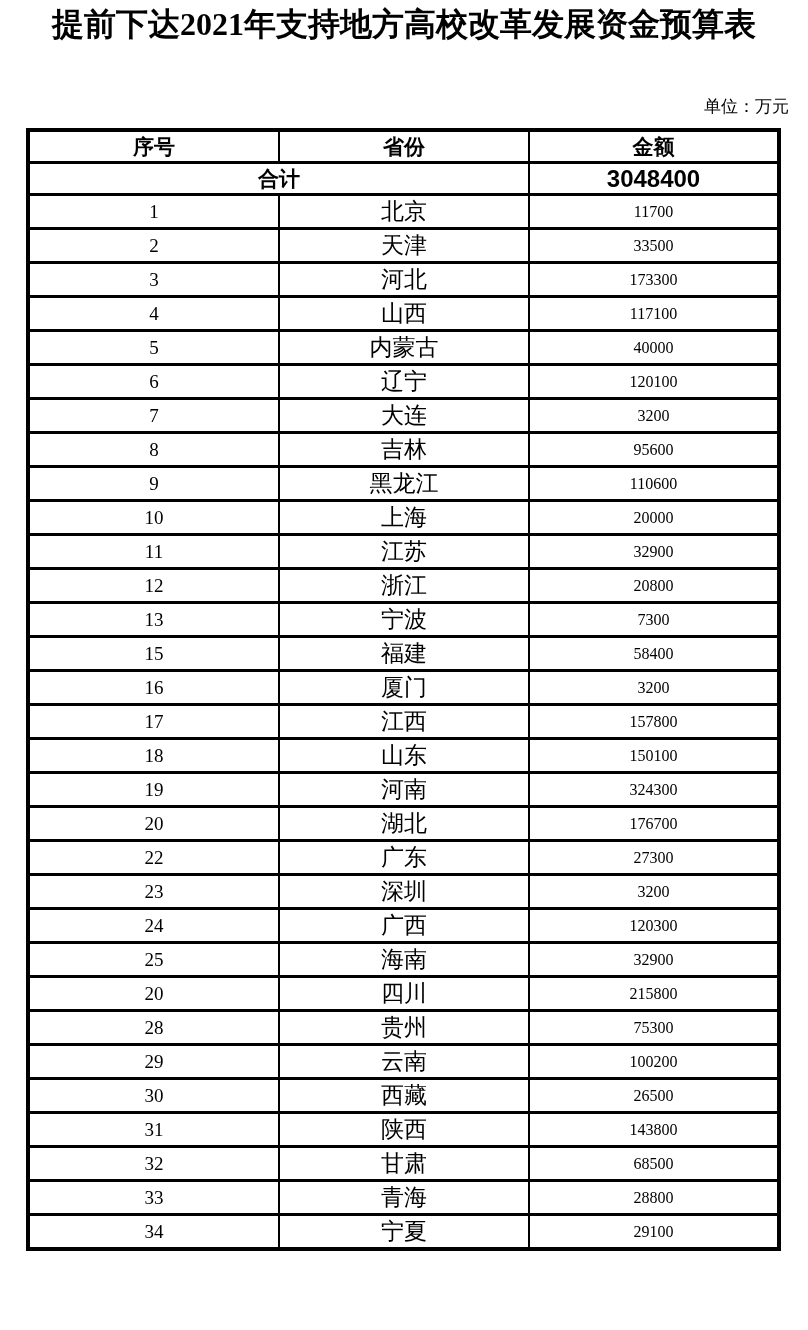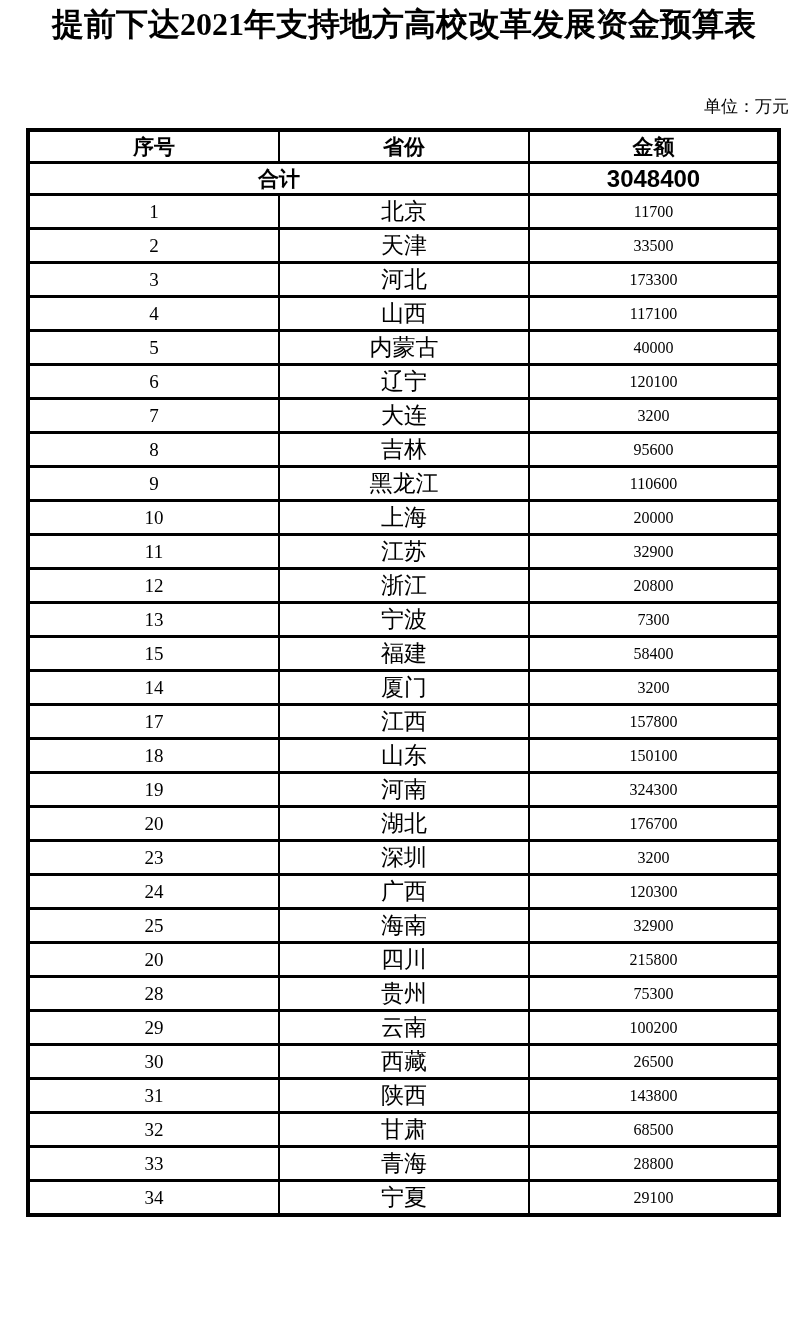--- a/index.html
+++ b/index.html
@@ -178,21 +178,21 @@
       <td class="cell-no">13</td>
       <td class="cell-province">宁波</td>
       <td class="cell-amount">7300</td>
     </tr>
         <tr>
       <td class="cell-no">15</td>
       <td class="cell-province">福建</td>
       <td class="cell-amount">58400</td>
     </tr>
         <tr>
-      <td class="cell-no">14</td>
+      <td class="cell-no">16</td>
       <td class="cell-province">厦门</td>
       <td class="cell-amount">3200</td>
     </tr>
         <tr>
       <td class="cell-no">17</td>
       <td class="cell-province">江西</td>
       <td class="cell-amount">157800</td>
     </tr>
         <tr>
       <td class="cell-no">18</td>
@@ -203,20 +203,25 @@
       <td class="cell-no">19</td>
       <td class="cell-province">河南</td>
       <td class="cell-amount">324300</td>
     </tr>
         <tr>
       <td class="cell-no">20</td>
       <td class="cell-province">湖北</td>
       <td class="cell-amount">176700</td>
     </tr>
         <tr>
+      <td class="cell-no">22</td>
+      <td class="cell-province">广东</td>
+      <td class="cell-amount">27300</td>
+    </tr>
+        <tr>
       <td class="cell-no">23</td>
       <td class="cell-province">深圳</td>
       <td class="cell-amount">3200</td>
     </tr>
         <tr>
       <td class="cell-no">24</td>
       <td class="cell-province">广西</td>
       <td class="cell-amount">120300</td>
     </tr>
         <tr>

